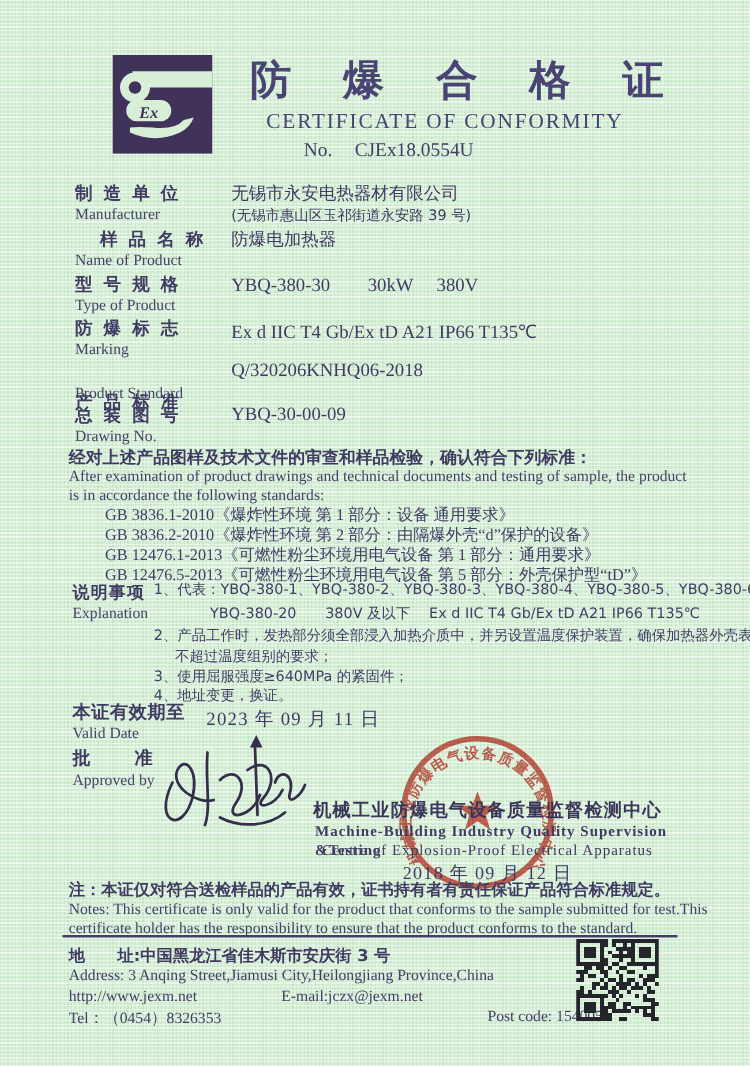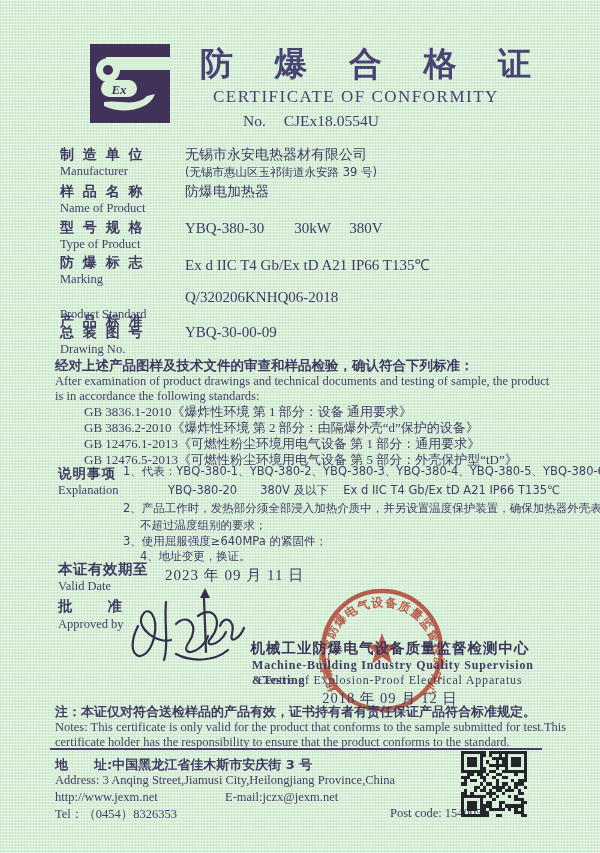--- a/index.html
+++ b/index.html
@@ -51,21 +51,21 @@
   <div class="abs no-line" style="left:243px;top:112px;">
     <span>No.</span>
     <span style="margin-left:14px;">CJEx18.0554U</span>
   </div>
 
   <div class="abs cn-label" style="left:60px;top:146px;">制 造 单 位</div>
   <div class="abs en-label" style="left:60px;top:164px;">Manufacturer</div>
   <div class="abs value" style="left:185px;top:146px;">无锡市永安电热器材有限公司</div>
   <div class="abs value" style="left:185px;top:165px;font-size:11.5px;">(无锡市惠山区玉祁街道永安路 39 号)</div>
 
-  <div class="abs cn-label" style="left:48px;top:183px;padding-left:12px;">样 品 名 称</div>
+  <div class="abs cn-label" style="left:68px;top:183px;padding-left:12px;">样 品 名 称</div>
   <div class="abs en-label" style="left:60px;top:201px;">Name of Product</div>
   <div class="abs value" style="left:185px;top:183px;">防爆电加热器</div>
 
   <div class="abs cn-label" style="left:60px;top:219px;">型 号 规 格</div>
   <div class="abs en-label" style="left:60px;top:237px;">Type of Product</div>
   <div class="abs value serif" style="left:185px;top:219px;font-size:15px;">YBQ-380-30　　30kW　 380V</div>
 
   <div class="abs cn-label" style="left:60px;top:254px;">防 爆 标 志</div>
   <div class="abs en-label" style="left:60px;top:272px;">Marking</div>
   <div class="abs value serif" style="left:185px;top:254px;font-size:15px;">Ex d IIC T4 Gb/Ex tD A21 IP66 T135℃</div>
@@ -88,21 +88,21 @@
   <div class="abs standard-line" style="left:84px;top:451px;">GB 12476.5-2013《可燃性粉尘环境用电气设备  第 5 部分：外壳保护型“tD”》</div>
 
   <div class="abs cn-label" style="left:58px;top:465px;font-size:13.5px;letter-spacing:1px;">说明事项</div>
   <div class="abs en-label" style="left:58px;top:483px;">Explanation</div>
 
   <div class="abs expl-line" style="left:123px;top:464px;">1、代表：YBQ-380-1、YBQ-380-2、YBQ-380-3、YBQ-380-4、YBQ-380-5、YBQ-380-6、YBQ-380-10、</div>
   <div class="abs expl-line" style="left:168px;top:483px;">YBQ-380-20　　380V 及以下　 Ex d IIC T4 Gb/Ex tD A21 IP66 T135℃</div>
   <div class="abs expl-line" style="left:123px;top:501px;">2、产品工作时，发热部分须全部浸入加热介质中，并另设置温度保护装置，确保加热器外壳表面温度</div>
   <div class="abs expl-line" style="left:140px;top:518px;">不超过温度组别的要求；</div>
   <div class="abs expl-line" style="left:123px;top:534px;">3、使用屈服强度≥640MPa 的紧固件；</div>
-  <div class="abs expl-line" style="left:123px;top:549px;margin-left:17px;">4、地址变更，换证。</div>
+  <div class="abs expl-line" style="left:123px;top:549px;">4、地址变更，换证。</div>
 
   <div class="abs cn-label" style="left:58px;top:560px;font-size:14.5px;letter-spacing:0.5px;">本证有效期至</div>
   <div class="abs en-label" style="left:58px;top:579px;">Valid Date</div>
   <div class="abs date-text" style="left:165px;top:566px;">2023 年 09 月 11 日</div>
 
   <div class="abs cn-label" style="left:58px;top:597px;font-size:14.5px;">批　　准</div>
   <div class="abs en-label" style="left:58px;top:617px;">Approved by</div>
 
   <svg class="abs" style="left:116px;top:584px;" width="140" height="92" viewBox="0 0 140 92">
     <g fill="none" stroke="#332f4a" stroke-width="2.2" stroke-linecap="round">

